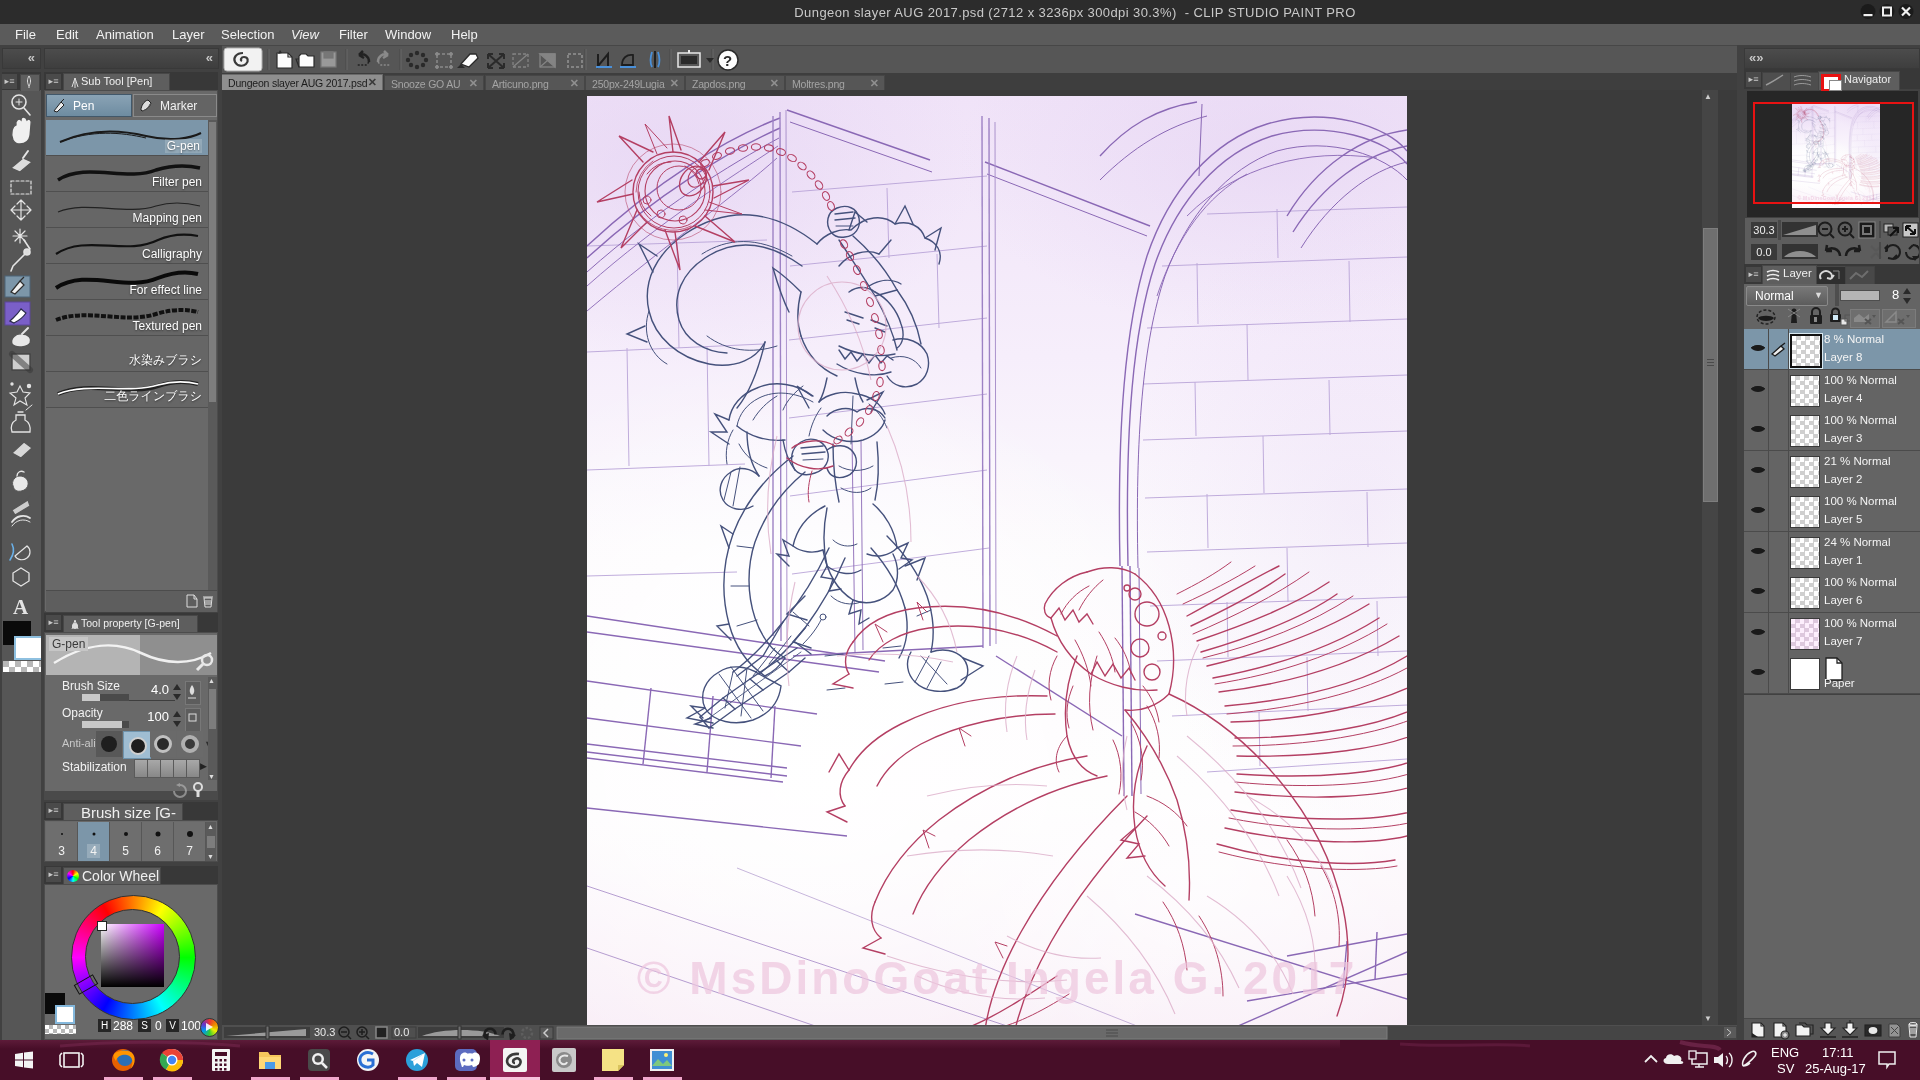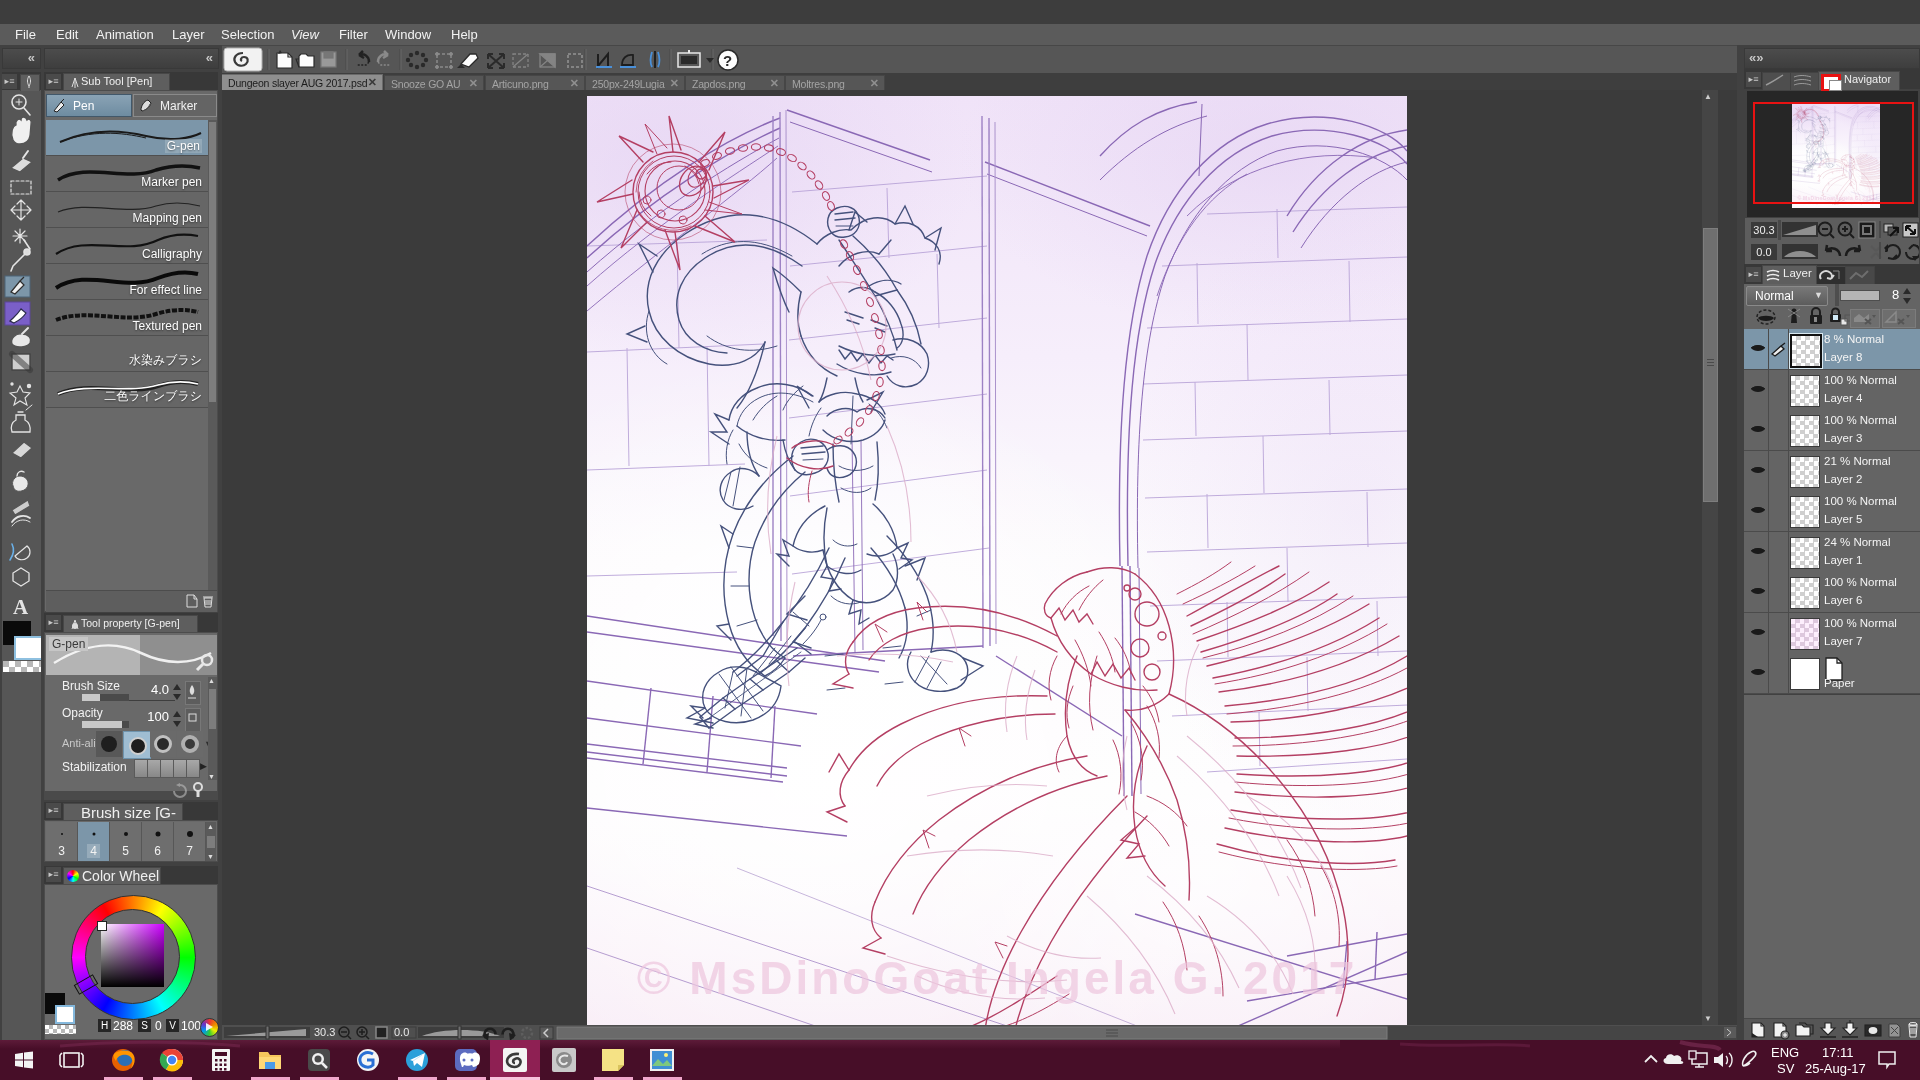--- a/index.html
+++ b/index.html
@@ -35,20 +35,31 @@
 .bnum{position:absolute;left:0;right:0;bottom:3px;text-align:center;font-size:12px;color:#f2f2f2;}
 .lrow{position:absolute;left:0;width:176px;height:40px;background:#646464;border-bottom:1px solid #4b4b4b;}
 .lrow .l1{position:absolute;left:80px;top:4px;font-size:11.5px;color:#f4f4f4;}
 .lrow .l2{position:absolute;left:80px;top:22px;font-size:11.5px;color:#f4f4f4;}
 .eye{position:absolute;left:6px;top:14px;width:16px;height:10px;}
 .thumb{position:absolute;left:46px;top:5px;width:28px;height:30px;background:repeating-conic-gradient(#cfcfcf 0% 25%, #fff 0% 50%) 0 0/9px 9px;border:1px solid #3a3a3a;}
 </style>
 </head>
 <body>
 <div id="root">
+  <div class="abs" id="titlebar">
+    <div class="tx" style="left:1075px;top:5px;transform:translateX(-50%);font-size:13px;letter-spacing:0.4px;color:#c9c9c9;">Dungeon slayer AUG 2017.psd (2712 x 3236px 300dpi 30.3%)&nbsp;&nbsp;- CLIP STUDIO PAINT PRO</div>
+    <svg class="abs" style="left:1860px;top:3px;" width="60" height="18">
+      <circle cx="8" cy="8.5" r="7.5" fill="#1b1b1b"></circle>
+        <rect x="3.5" y="11" width="9" height="2.2" fill="#f0f0f0"></rect>
+      <circle cx="27" cy="8.5" r="7.5" fill="#1b1b1b"></circle>
+        <rect x="23" y="4.5" width="8" height="8" fill="none" stroke="#f0f0f0" stroke-width="2"></rect>
+      <circle cx="46" cy="8.5" r="7.5" fill="#1b1b1b"></circle>
+        <path d="M42,4.5 L50,12.5 M50,4.5 L42,12.5" stroke="#f0f0f0" stroke-width="2.2"></path>
+    </svg>
+  </div>
   <div class="abs" id="menubar">
     <div class="mi" style="left:15px;text-align:right;">File</div>
     <div class="mi" style="left:56px;">Edit</div>
     <div class="mi" style="left:96px;">Animation</div>
     <div class="mi" style="left:172px;">Layer</div>
     <div class="mi" style="left:221px;">Selection</div>
     <div class="mi" style="left:291px;font-style:italic;">View</div>
     <div class="mi" style="left:339px;">Filter</div>
     <div class="mi" style="left:385px;">Window</div>
     <div class="mi" style="left:451px;">Help</div>
@@ -258,21 +269,21 @@
           <svg width="162" height="35">
               <path d="M14,22 C45,8 75,10 100,16 C125,22 145,18 155,13" stroke="#1a1a1a" fill="none" stroke-width="2"></path>
               <path d="M14,22 C45,10 75,12 100,18" stroke="#1a1a1a" fill="none" stroke-width="1"></path>
             </svg>
           <div class="lbl" style="background:rgba(255,255,255,0.18);padding:0 2px;">G-pen</div>
         </div>
         <div class="brow" style="top:36px;">
           <svg width="162" height="35">
               <path d="M12,24 C40,6 80,26 110,14 C130,8 145,10 154,12" stroke="#111" fill="none" stroke-width="3.5"></path>
             </svg>
-          <div class="lbl">Marker pen</div>
+          <div class="lbl">Filter pen</div>
         </div>
         <div class="brow" style="top:72px;">
           <svg width="162" height="35">
               <path d="M12,20 C40,8 80,24 110,14 C130,8 146,12 154,14" stroke="#222" fill="none" stroke-width="1.2"></path>
             </svg>
           <div class="lbl">Mapping pen</div>
         </div>
         <div class="brow" style="top:108px;">
           <svg width="162" height="35">
               <path d="M10,26 C40,6 80,28 112,12 C128,5 142,6 152,8" stroke="#111" fill="none" stroke-width="2.2"></path>

